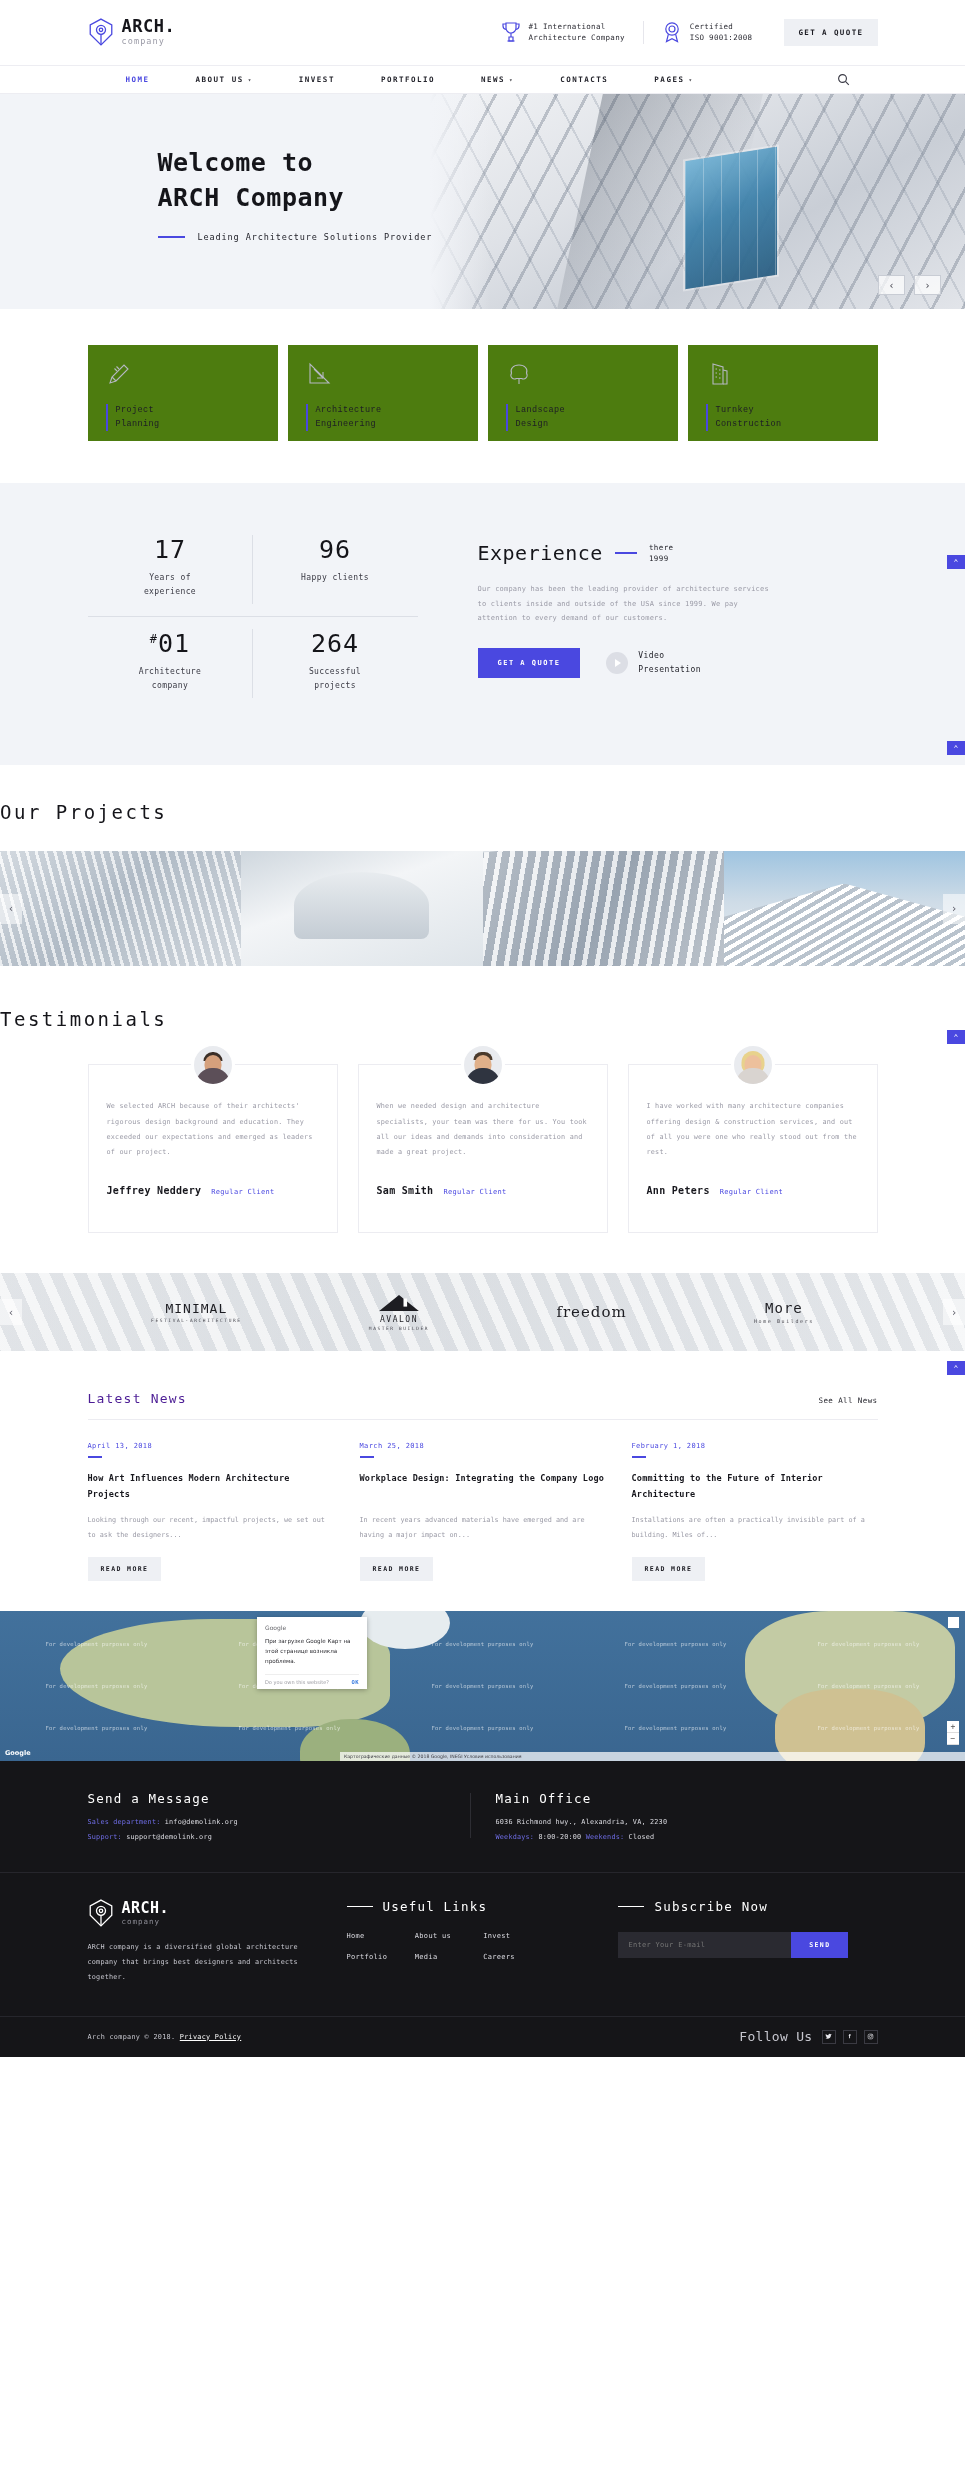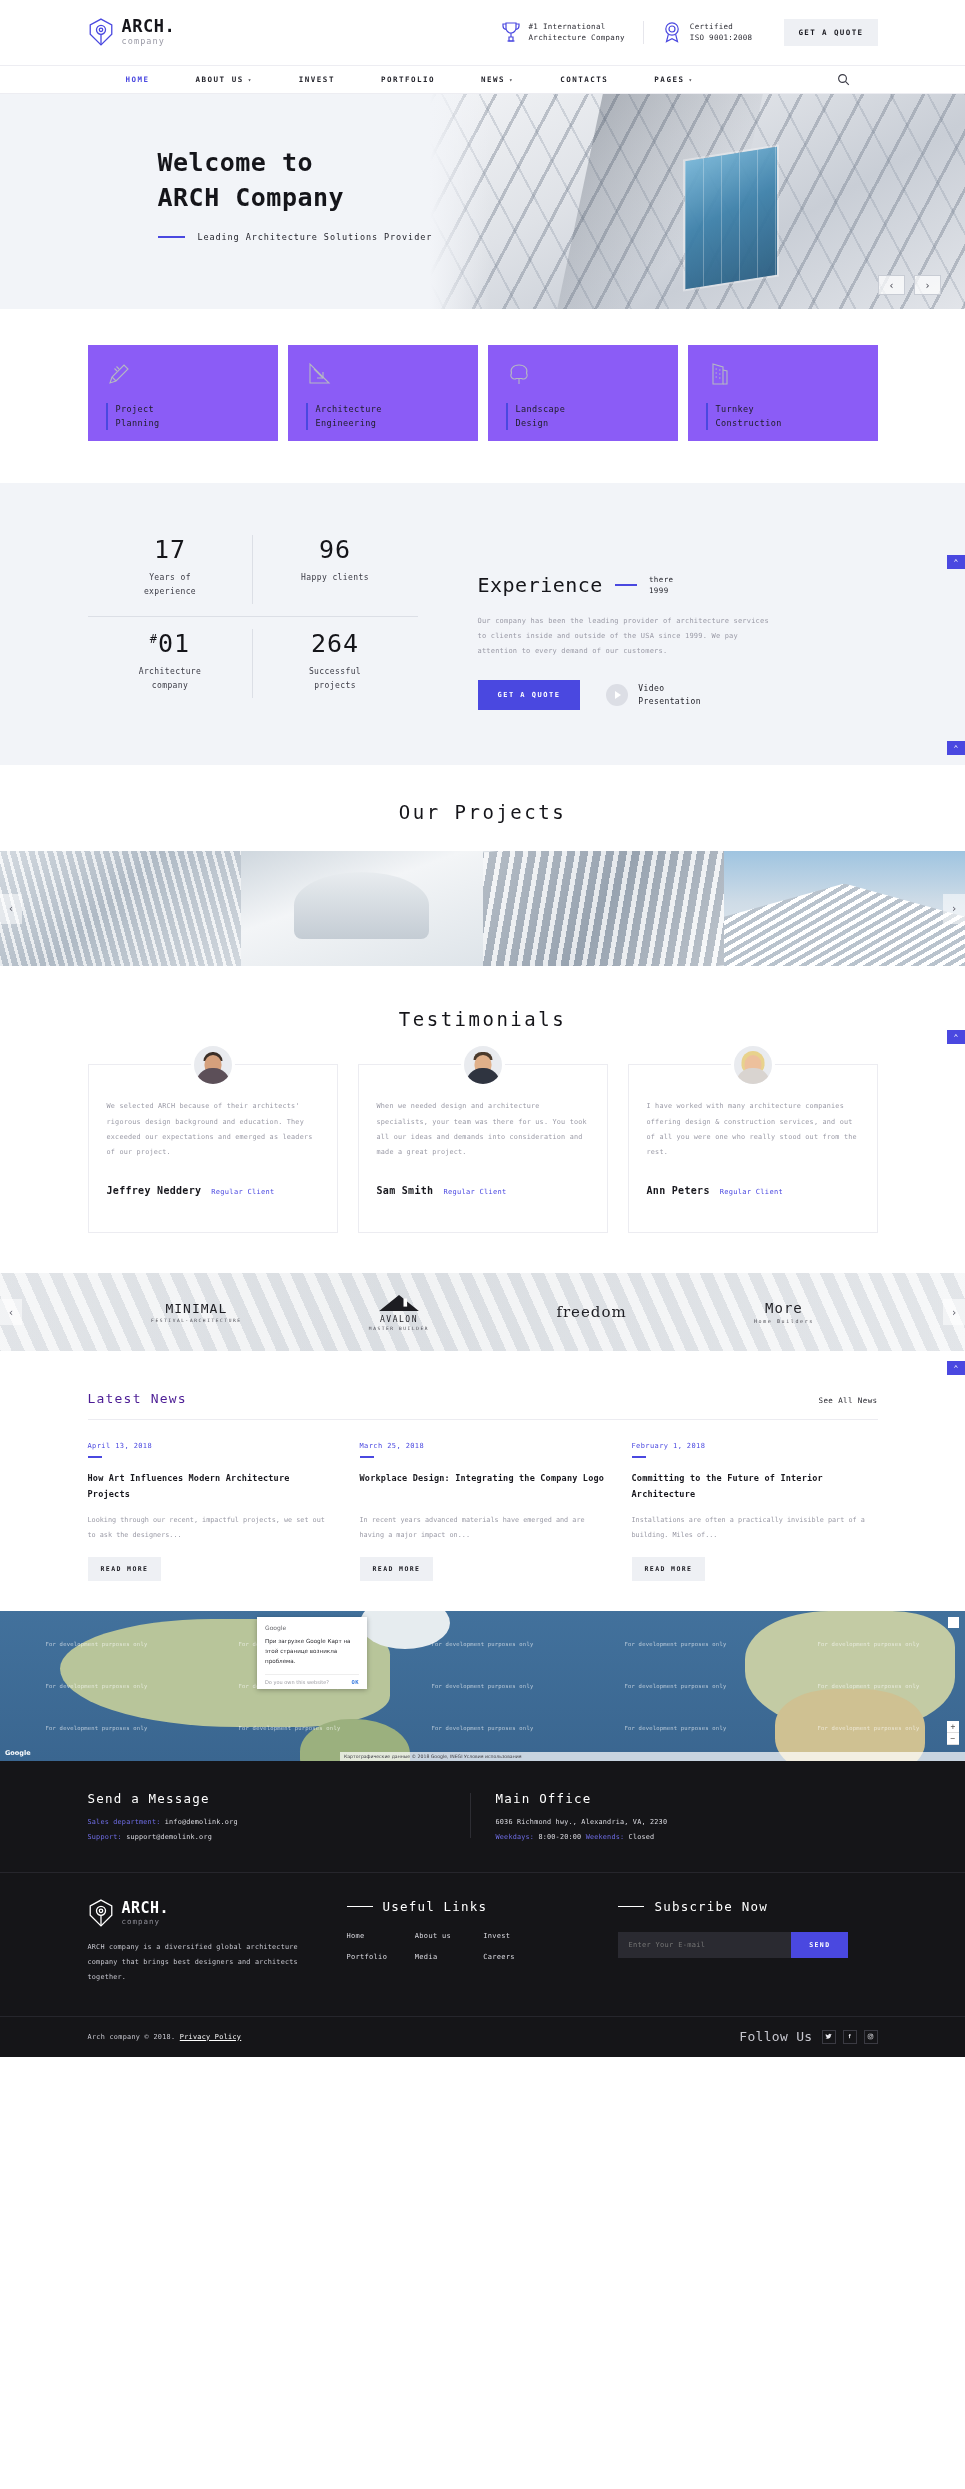--- a/index.html
+++ b/index.html
@@ -89,31 +89,32 @@
   .arrow-btn {
     width: 27px; height: 20px; border: 1px solid #c8ccd4; background: rgba(255,255,255,.72);
     display: flex; align-items: center; justify-content: center; cursor: pointer;
     color: #42424c; font-size: 10px;
   }
 
   
   .services { padding: 36px 0 42px; background: #fff; }
   .services-row { display: flex; gap: 10px; width: 790px; margin: 0 auto; }
   .service-card {
-    flex: 1; background: #8b5cf6; height: 96px; padding: 16px 15px 0 18px;
+    flex: 1; background: #4d7c0f; height: 96px; padding: 16px 15px 0 18px;
     cursor: pointer;
+    font-family: Liberation Mono, monospace;
   }
   .service-ico { width: 26px; height: 26px; color: #b5b8c2; }
   .service-label { display: flex; gap: 8px; margin-top: 12px; }
   .service-bar { width: 2px; background: #4a48e0; flex: 0 0 2px; }
   .service-name { font-size: 8.5px; line-height: 1.6; color: #1d1d25; letter-spacing: .4px; }
 
   
   .stats { background: #f2f4f8; padding: 40px 0 55px; position: relative; }
-  .stats-inner { width: 790px; margin: 0 auto; display: flex; align-items: flex-end; }
+  .stats-inner { width: 790px; margin: 0 auto; display: flex; }
   .counters { width: 330px; display: flex; flex-wrap: wrap; }
   .counter { width: 50%; text-align: center; padding: 14px 0 18px; position: relative; }
   .counter:nth-child(odd)::after {
     content: ""; position: absolute; right: 0; top: 12px; bottom: 12px; width: 1px; background: #dcdfe6;
   }
   .counter:nth-child(1), .counter:nth-child(2) { border-bottom: 1px solid #dcdfe6; }
   .counter-num { font-size: 25px; font-weight: 400; color: #15151a; line-height: 1; letter-spacing: 1px; }
   .counter-num sup { font-size: 12px; vertical-align: top; position: relative; top: 2px; }
   .counter-cap { font-size: 8px; line-height: 1.7; color: #3a3a44; margin-top: 9px; letter-spacing: .4px; }
   .exp { flex: 1; padding-left: 60px; padding-top: 18px; }
@@ -140,21 +141,21 @@
 
   
   .scroll-up {
     position: absolute; right: 0; width: 18px; height: 14px; background: #4a48e0;
     display: flex; align-items: center; justify-content: center; color: #fff; font-size: 8px;
     cursor: pointer;
   }
 
   
   .section-title {
-    text-align: center; font-size: 19px; font-weight: 400; letter-spacing: 2.5px; color: #15151a;
+    text-align: left; font-size: 19px; font-weight: 400; letter-spacing: 2.5px; color: #15151a;
   }
 
   
   .projects { padding: 36px 0 0; background: #fff; }
   .proj-strip { display: flex; margin-top: 28px; height: 115px; position: relative; }
   .proj { flex: 1; position: relative; overflow: hidden; cursor: pointer; }
   .p1 { background: linear-gradient(135deg,#e9edf1 0%,#b9c3cd 45%,#e6eaee 100%); }
   .p1::before {
     content:""; position:absolute; inset:0;
     background: repeating-linear-gradient(75deg, rgba(255,255,255,.85) 0 3px, rgba(150,162,175,.35) 3px 9px);

